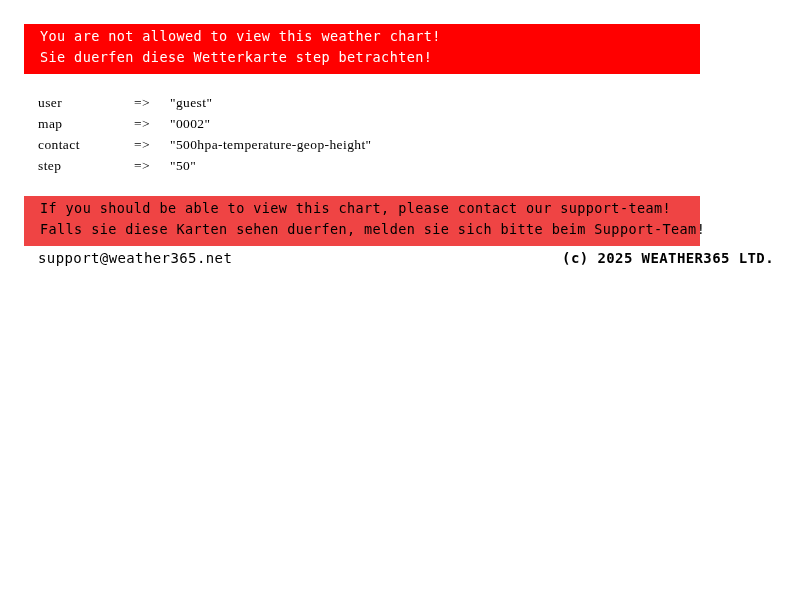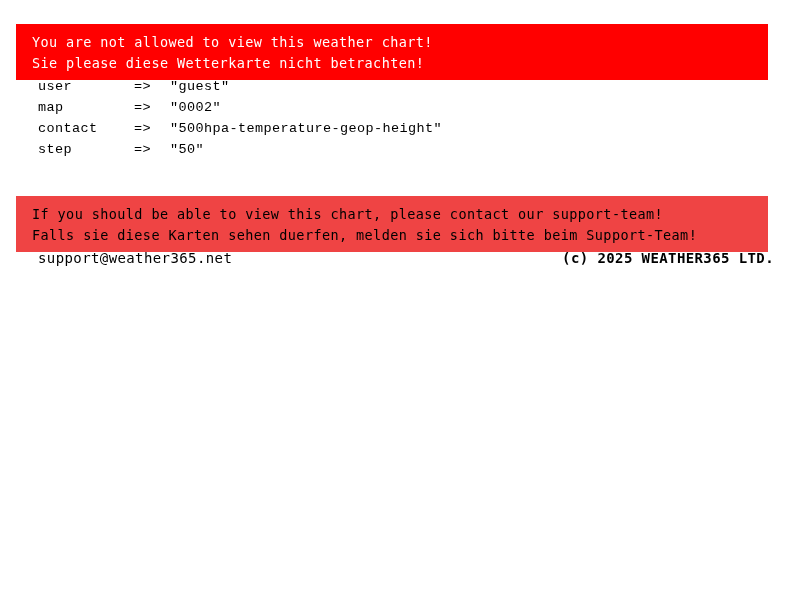--- a/index.html
+++ b/index.html
@@ -15,24 +15,24 @@
     color: #000000;
     overflow: hidden;
   }
   .page {
     position: relative;
     width: 800px;
     height: 600px;
   }
   .banner {
     position: absolute;
-    left: 16px;
-    width: 752px;
+    left: 24px;
+    width: 676px;
     box-sizing: border-box;
-    padding: 8px 16px 6px 16px;
+    padding: 2px 16px 6px 16px;
     font-family: "DejaVu Sans Mono", monospace;
     font-size: 13.5px;
     line-height: 21px;
     letter-spacing: 0.4px;
     white-space: nowrap;
   }
   .banner-error {
     top: 24px;
     background: #ff0000;
     color: #ffffff;
@@ -41,22 +41,22 @@
     top: 196px;
     background: #ef4444;
     color: #000000;
   }
   .banner-line {
     display: block;
   }
   .params {
     position: absolute;
     left: 38px;
-    top: 80px;
-    font-family: Liberation Mono, monospace;
+    top: 96px;
+    font-family: Liberation Serif, serif;
     font-size: 13.5px;
     letter-spacing: 0.4px;
   }
   .params table {
     border-collapse: collapse;
   }
   .params td {
     padding: 0 0 7px 0;
     vertical-align: top;
     white-space: nowrap;
@@ -92,21 +92,21 @@
     font-weight: bold;
   }
 </style>
 </head>
 <body>
 
 <div class="page">
 
   <div class="banner banner-error">
     <span class="banner-line">You are not allowed to view this weather chart!</span>
-    <span class="banner-line">Sie please diese Wetterkarte nicht betrachten!</span>
+    <span class="banner-line">Sie duerfen diese Wetterkarte step betrachten!</span>
   </div>
 
   <div class="params">
     <table>
       <tbody>
         <tr>
           <td class="p-key">user</td>
           <td class="p-arrow">=&gt;</td>
           <td class="p-val">"guest"</td>
         </tr>

